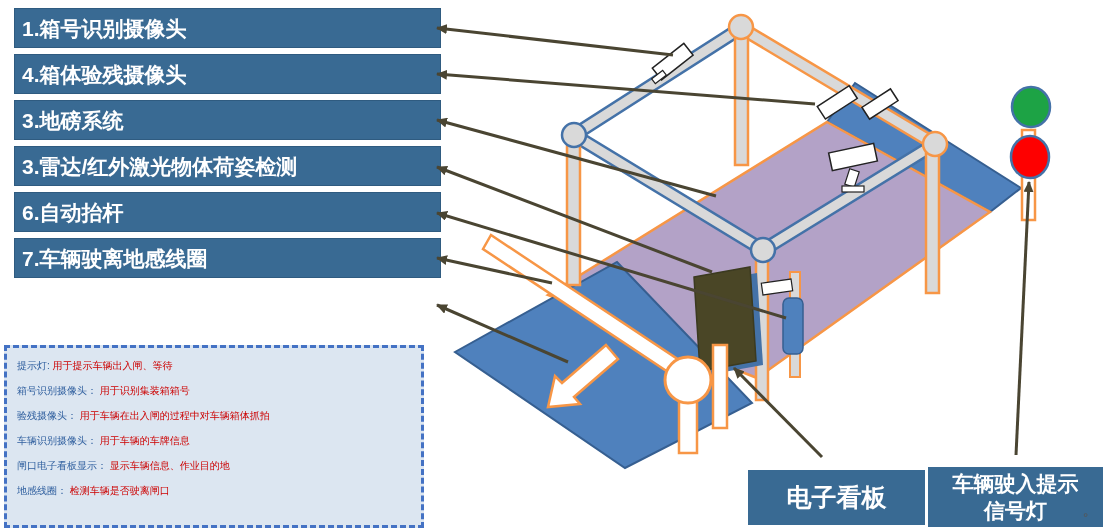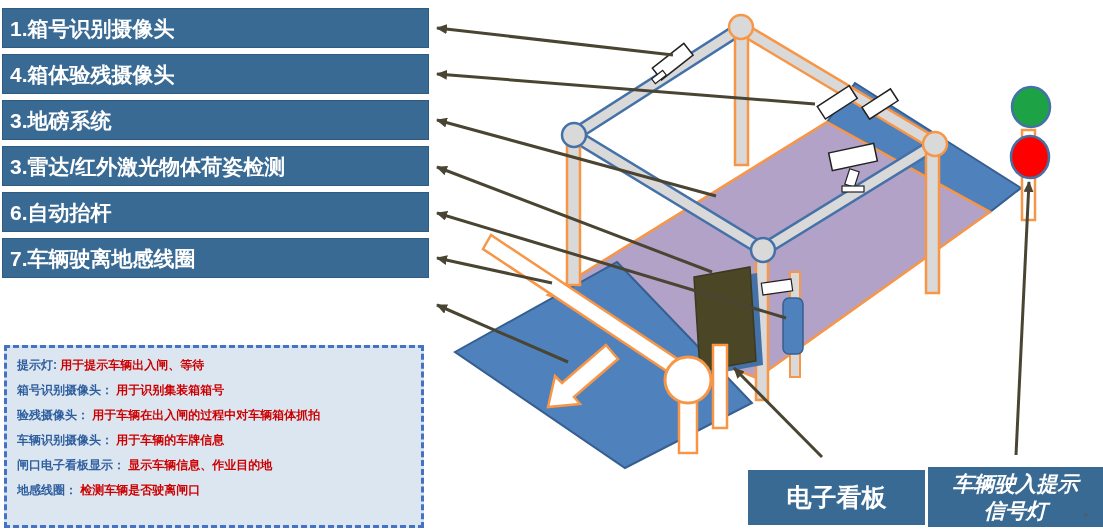--- a/index.html
+++ b/index.html
@@ -1,34 +1,34 @@
 <!DOCTYPE html>
 <html style="--bar_bg: #396A93; --bar_text: #FFFFFF; --legend_bg: #DCE6F1; --legend_border: #4472C4; --legend_term: #2E5E9E; --legend_desc: #CC0000; --box_bg: #396A93; --arrow: #4A4532; --gantry_gray: #D9D9D9; --outline_orange: #F79646; --outline_blue: #4472A8; --platform_purple: #B3A2C7; --road_blue: #4F81BD; --road_stroke: #365F91; --board_dark: #4A4626; --signal_green: #1DA345; --signal_red: #FE0000;"><head>
 <meta charset="utf-8">
 <style>
   html,body{margin:0;padding:0;background:#fff;}
   #stage{position:relative;width:1103px;height:530px;background:#fff;overflow:hidden;
          font-family:"Liberation Sans","DejaVu Sans",sans-serif;}
   
-  #bars{position:absolute;left:2px;top:8px;width:427px;display:flex;flex-direction:column;gap:6px;}
+  #bars{position:absolute;left:14px;top:8px;width:427px;display:flex;flex-direction:column;gap:6px;}
   .bar{height:40px;line-height:40px;background:var(--bar_bg);color:var(--bar_text);
        font-size:21px;font-weight:bold;padding-left:7px;box-sizing:border-box;
        border:1px solid #2f5b80;white-space:nowrap;overflow:hidden;}
   
   #legend{position:absolute;left:4px;top:345px;width:420px;height:183px;box-sizing:border-box;
           background:var(--legend_bg);border:3px dashed var(--legend_border);
           padding:5px 10px;}
-  .legend-row{font-size:12px;font-weight:bold;line-height:25px;white-space:nowrap;overflow:hidden;}
+  .legend-row{font-size:10px;font-weight:normal;line-height:25px;white-space:nowrap;overflow:hidden;}
   .legend-term{color:var(--legend_term);}
   .legend-desc{color:var(--legend_desc);}
   
   .tagbox{position:absolute;background:var(--box_bg);color:#fff;font-weight:bold;
           display:flex;flex-direction:column;align-items:center;justify-content:center;text-align:center;}
   #ebanner-box{left:748px;top:470px;width:177px;height:55px;font-size:25px;}
-  #signal-box{left:928px;top:467px;width:175px;height:60px;font-size:21px;line-height:27px;font-style:italic;}
+  #signal-box{left:928px;top:467px;width:175px;height:60px;font-size:21px;line-height:27px;}
   #stray{position:absolute;left:1083px;top:510px;font-size:13px;color:#555;}
   #diagram{position:absolute;left:430px;top:0;width:673px;height:530px;}
 </style>
 </head>
 <body>
 
 <div id="stage">
 
   <div id="bars">
   <div class="bar">

